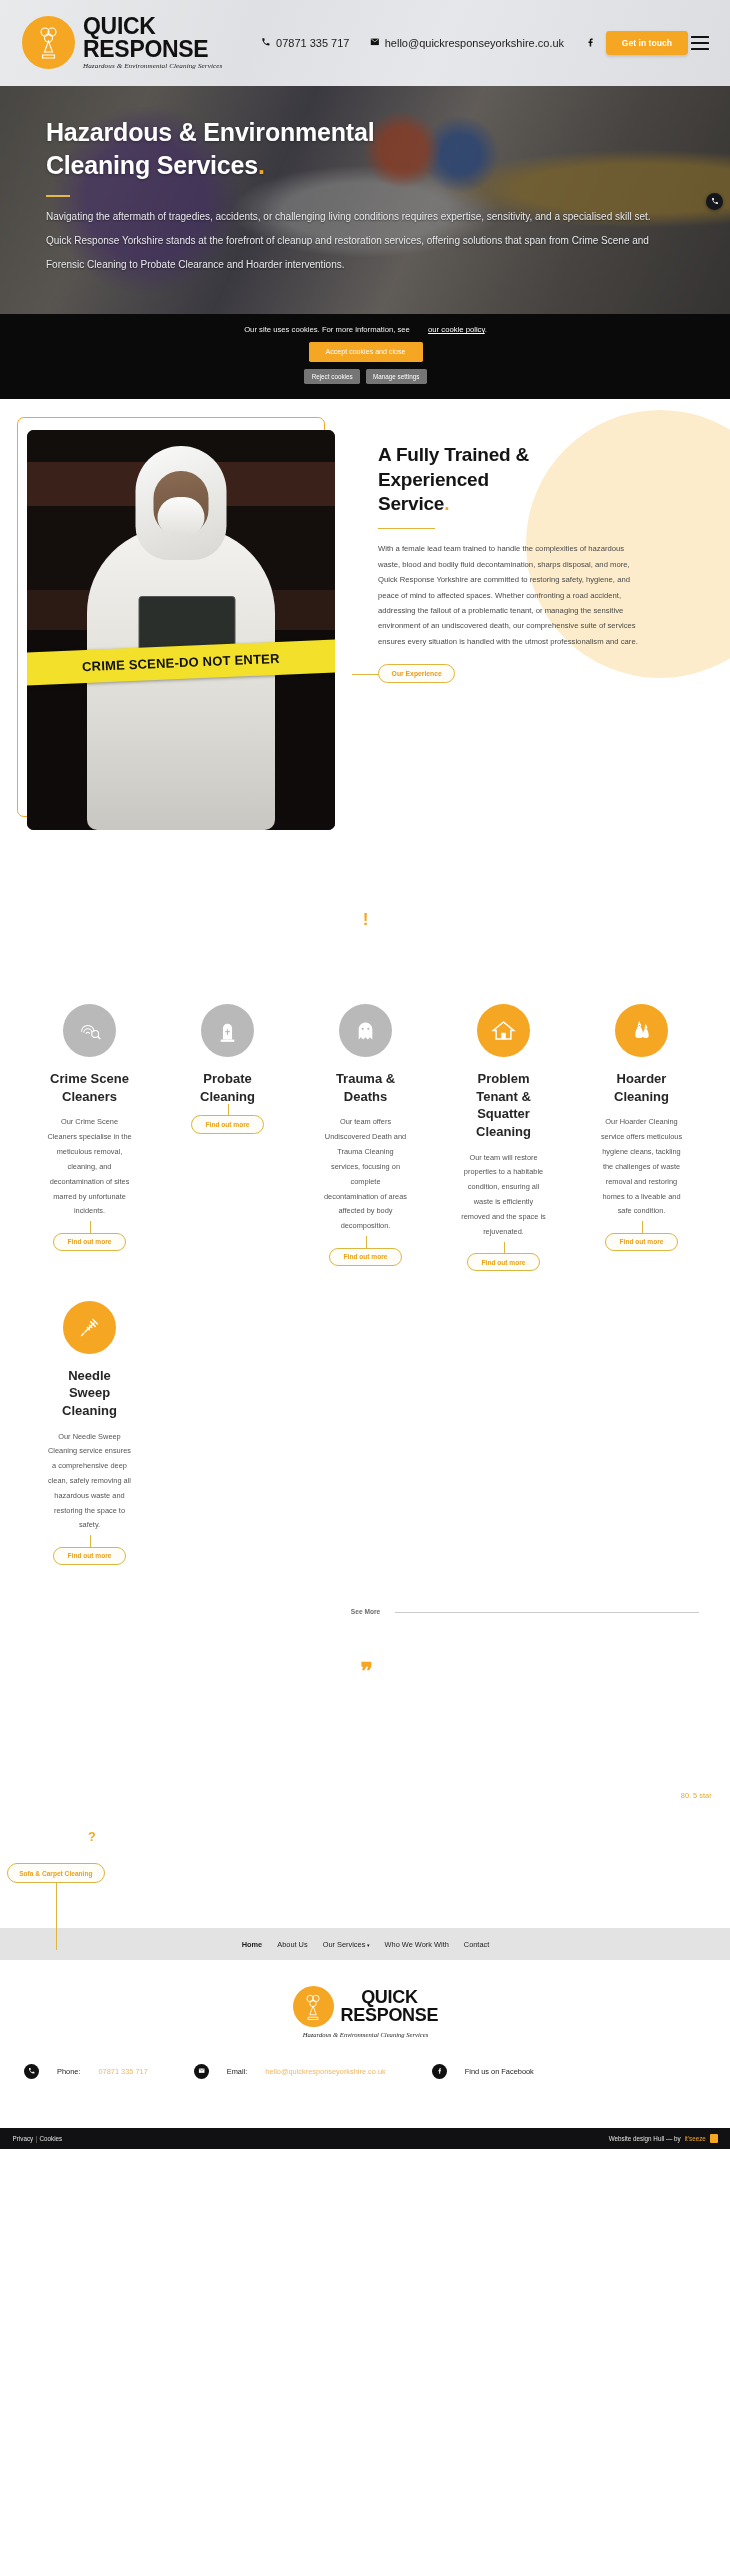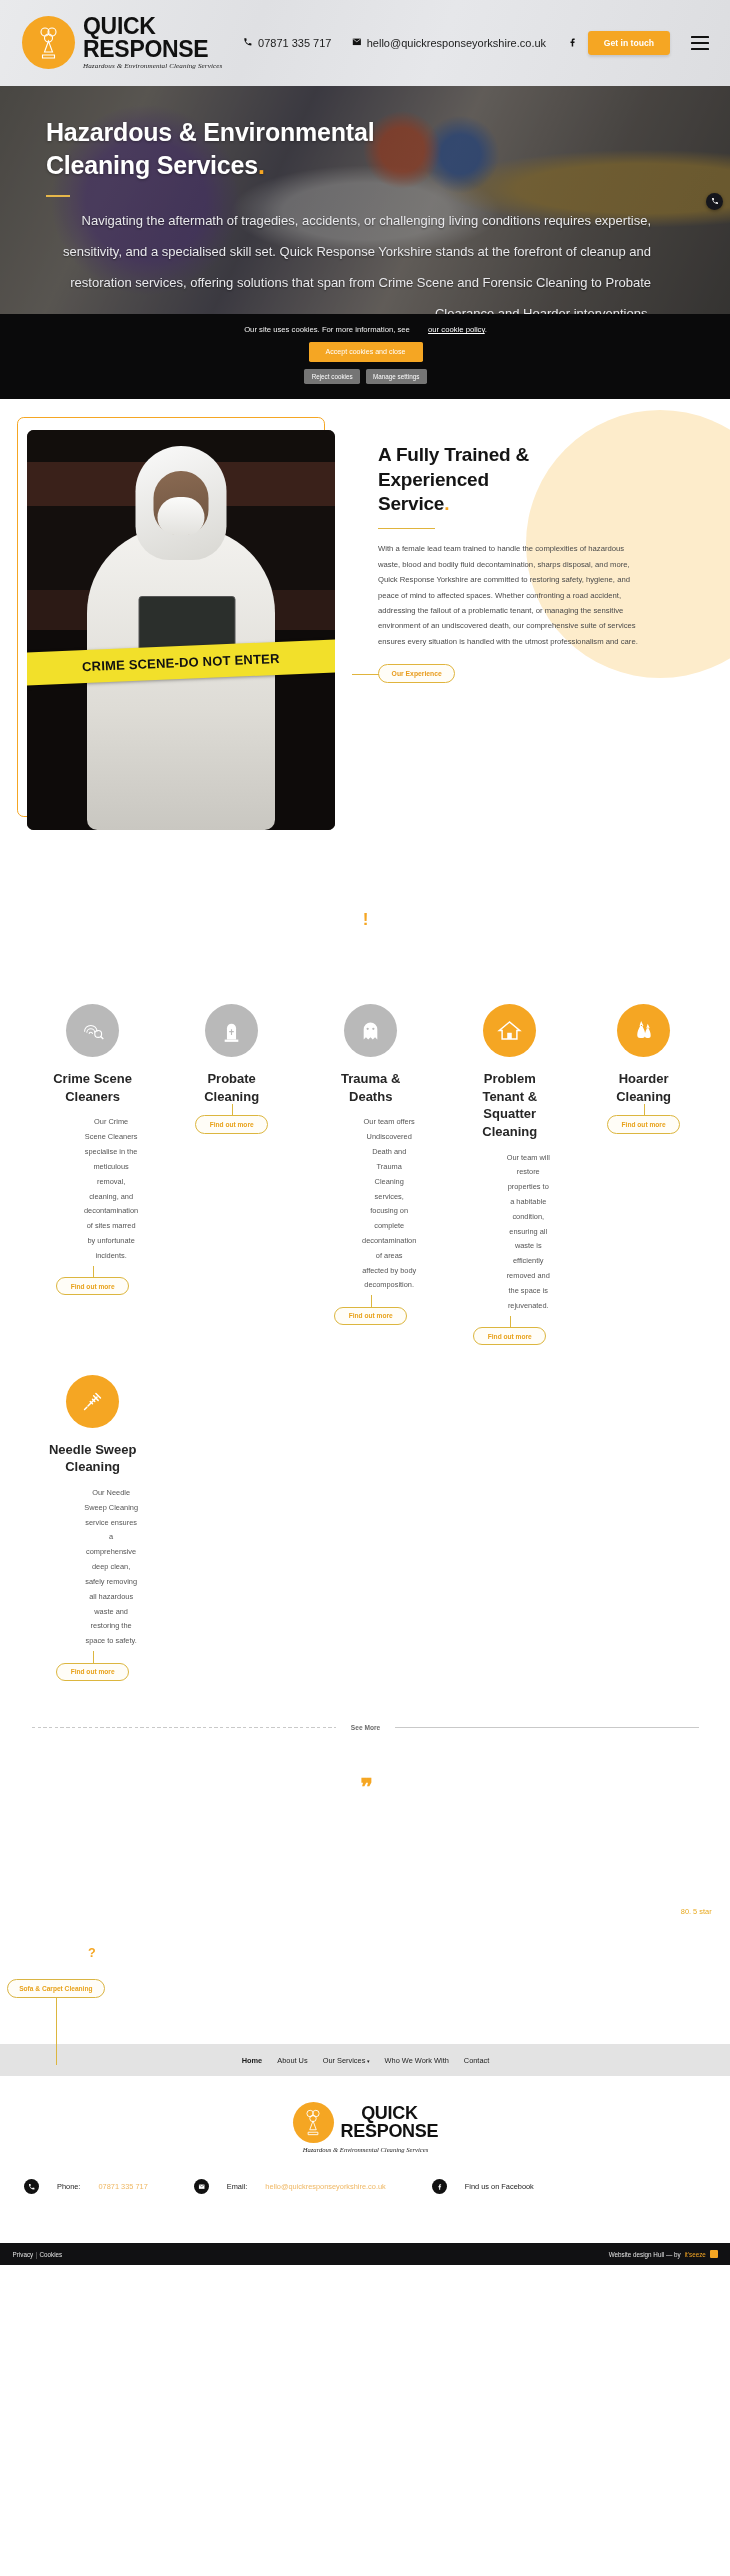--- a/index.html
+++ b/index.html
@@ -45,21 +45,21 @@
     margin-left:auto; margin-right:10.3px;
   }
   .hdr-item { display:flex; align-items:center; gap:5.1px; font-size:11px; color:#1c1c1c; }
   .hdr-item svg { width:9.7px; height:9.7px; fill:#111; flex:none; }
   .fb-link svg { width:11px; height:12px; fill:#111; }
   .cta-btn {
     background:#f5a623; color:#fff; border:none;
     padding:7.4px 16px; border-radius:3.4px;
     font-size:8.6px; font-weight:700; cursor:pointer;
     box-shadow:0 1.1px 2.9px rgba(0,0,0,.12);
-    margin-right:21px;
+    margin-right:3px;
   }
   .burger { width:18px; display:flex; flex-direction:column; gap:3.4px; cursor:pointer; }
   .burger span { display:block; height:2.3px; background:#111; border-radius:0.6px; }
 
   
   .hero {
     position:relative; height:228px; overflow:hidden;
     background:#3a3b44;
     padding-left:19px;
   }
@@ -77,23 +77,22 @@
   .hero-scrim { position:absolute; inset:0; background:rgba(28,28,32,.46); }
   .hero-inner { position:relative; padding:30px 27px 0; z-index:2; }
   .hero-title {
     color:#fff; font-weight:900; font-size:25px; line-height:1.32;
     letter-spacing:-0.2px; max-width:497px;
     text-shadow:0 1.1px 2.9px rgba(0,0,0,.35);
   }
   .hero-title .dot { color:#f5a623; }
   .hero-rule { width:24px; height:2.3px; background:#e6b74a; margin:12.6px 0 8px; }
   .hero-sub {
-    color:#e9e9ec; font-size:13px; line-height:2.4; max-width:605px;
+    color:#e9e9ec; font-size:10px; line-height:2.4; max-width:605px;
     text-shadow:0 0.6px 1.7px rgba(0,0,0,.5);
-    text-align:right;
   }
   .hero-phone-fab {
     position:absolute; right:8px; top:107px;
     width:17px; height:17px; border-radius:50%;
     background:#15161c; display:flex; align-items:center; justify-content:center;
     box-shadow:0 1.1px 3.4px rgba(0,0,0,.4); z-index:4;
   }
   .hero-phone-fab svg { width:8px; height:8px; fill:#fff; }
 
   
@@ -210,21 +209,21 @@
   .svc-icon {
     width:53px; height:53px; border-radius:50%;
     margin:0 auto 12.6px; display:flex; align-items:center; justify-content:center;
   }
   .svc-icon.grey { background:#b9b9b9; }
   .svc-icon.orange { background:#f5a623; }
   .svc-icon svg { width:25px; height:25px; fill:#fff; }
   .svc-title {
     font-size:13px; font-weight:900; color:#262626; line-height:1.35; margin-bottom:10.3px;
   }
-  .svc-desc { font-size:7.4px; line-height:2.0; color:#555; margin-bottom:13.7px;margin-left:37px; }
+  .svc-desc { font-size:7.4px; line-height:2.0; color:#555; margin-bottom:13.7px; }
   .svc-btn {
     position:relative; display:inline-block;
     border:0.9px solid #dcb63f; border-radius:15px;
     background:#fffdf7; color:#e8a21b;
     font-size:6.6px; font-weight:700; padding:4.6px 13.7px; cursor:pointer;
   }
   .svc-btn::before {
     content:""; position:absolute; left:50%; top:-12.6px;
     width:0.9px; height:12.6px; background:#dcb63f;
   }
@@ -495,20 +494,21 @@
 
     <div class="svc-card">
       <div class="svc-icon orange">
         <svg viewBox="0 0 44 44">
             <path d="M16 14c-3 6-5 10-5 16a5 5 0 005 5h4a5 5 0 005-5c0-6-2-10-5-16z" fill="#fff"></path>
             <path d="M28 18c-2.2 5-3.6 8-3.6 12.5A4 4 0 0028.4 35h2.2a4 4 0 004-4.5c0-4.5-1.4-7.5-3.6-12.5z" fill="#fff"></path>
             <path d="M16 14l2-6 3 6M28 18l1.6-5 2.4 5" stroke="#fff" stroke-width="2" fill="none"></path>
           </svg>
       </div>
       <div class="svc-title">Hoarder Cleaning</div>
+      <div class="svc-desc">Our Hoarder Cleaning service offers meticulous hygiene cleans, tackling the challenges of waste removal and restoring homes to a liveable and safe condition.</div>
       <button class="svc-btn">Find out more</button>
     </div>
 
     <div class="svc-card">
       <div class="svc-icon orange">
         <svg viewBox="0 0 44 44">
             <g stroke="#fff" stroke-width="2.6" fill="none" stroke-linecap="round">
               <path d="M28 8l8 8"></path>
               <path d="M24 12l8 8"></path>
               <path d="M30 14L14 30"></path>

